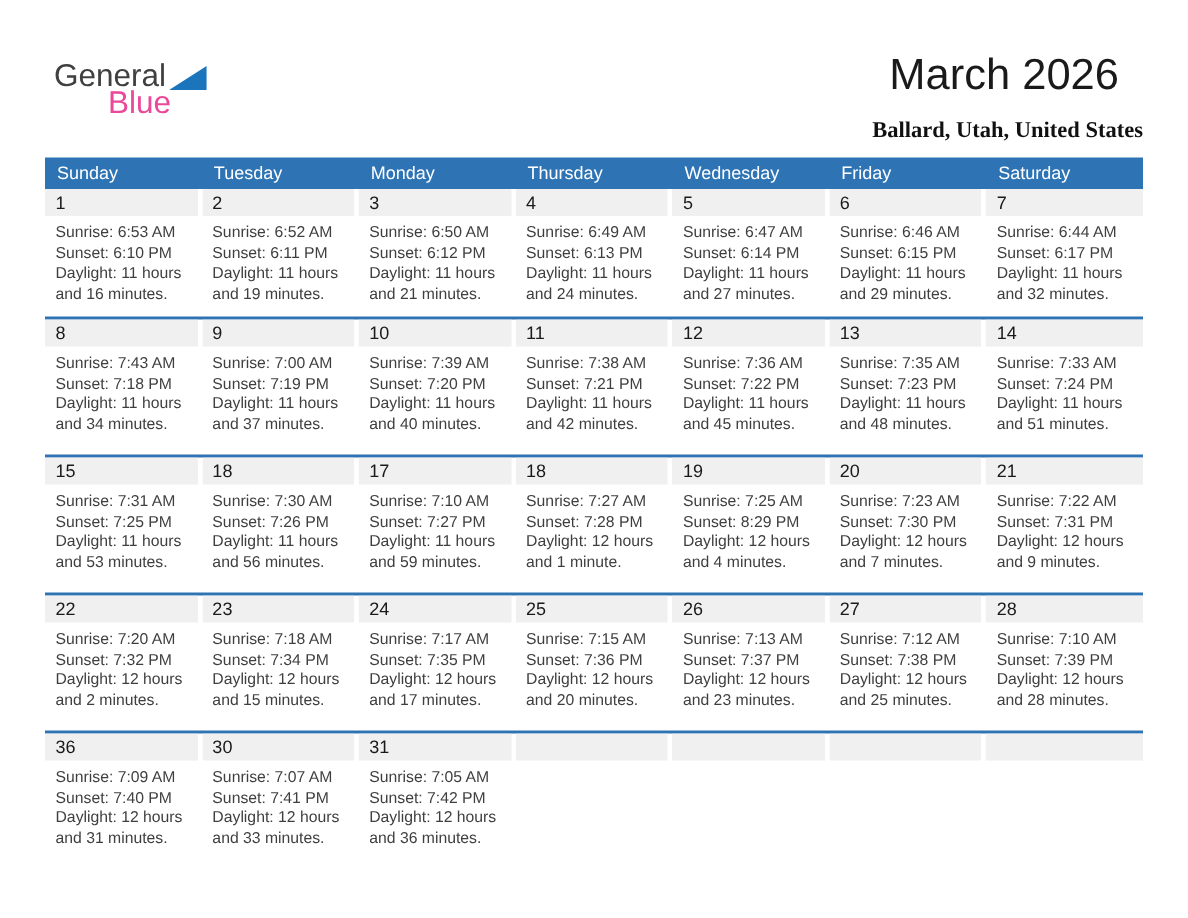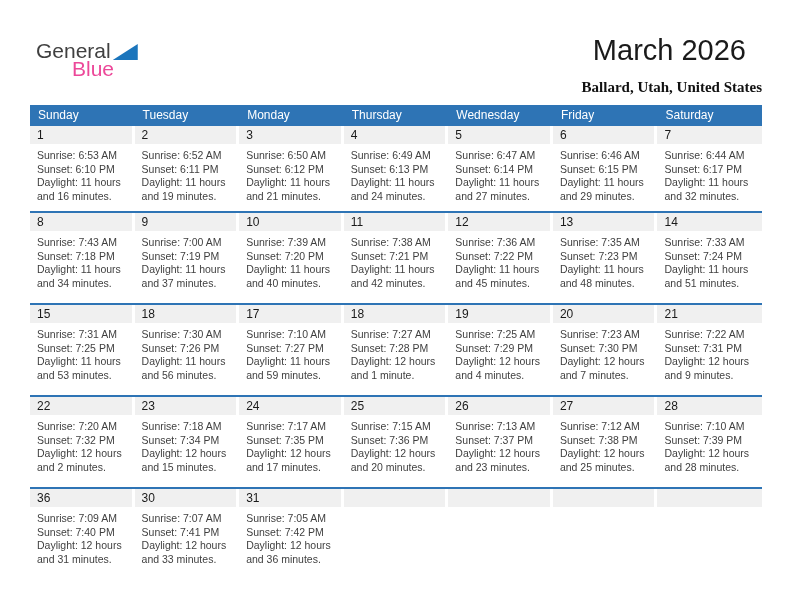--- a/index.html
+++ b/index.html
@@ -262,21 +262,21 @@
               <div>Daylight: 12 hours</div>
               <div>and 1 minute.</div>
             </div>
           </div>
           <div class="cell">
             <div class="band">
               <span class="daynum">19</span>
             </div>
             <div class="cellbody">
               <div>Sunrise: 7:25 AM</div>
-              <div>Sunset: 7:29 PM</div>
+              <div>Sunset: 8:29 PM</div>
               <div>Daylight: 12 hours</div>
               <div>and 4 minutes.</div>
             </div>
           </div>
           <div class="cell">
             <div class="band">
               <span class="daynum">20</span>
             </div>
             <div class="cellbody">
               <div>Sunrise: 7:23 AM</div>

